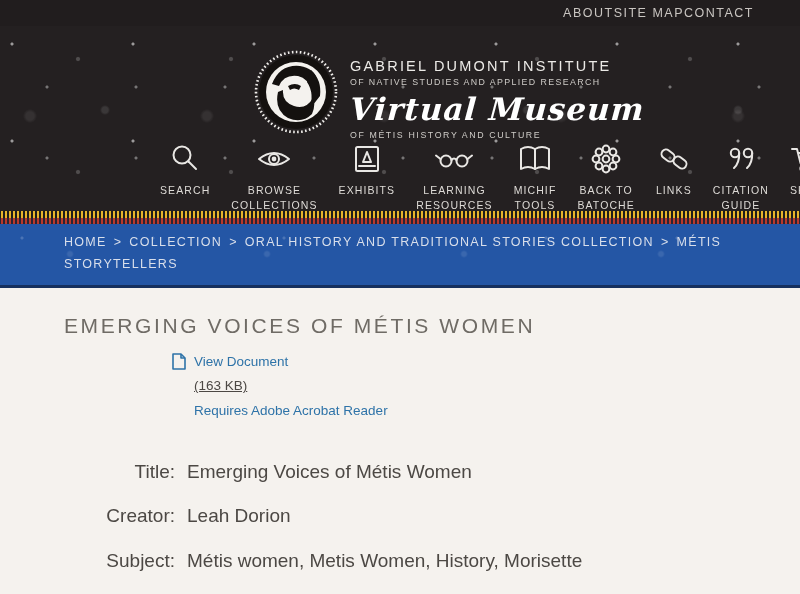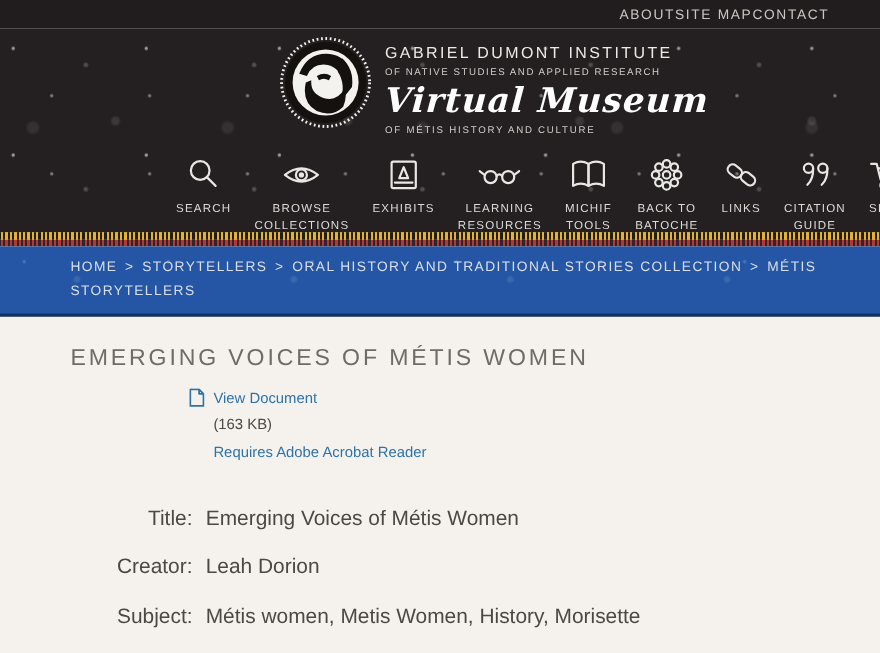--- a/index.html
+++ b/index.html
@@ -22,21 +22,21 @@
   .header {
     position:relative; height:185px; background-color:#242021;
     background-image:
       radial-gradient(circle at 12px 18px, rgba(255,255,255,.55) 1px, transparent 2px),
       radial-gradient(circle at 47px 61px, rgba(255,255,255,.38) 1px, transparent 2px),
       radial-gradient(circle at 78px 33px, rgba(255,255,255,.2) 1.5px, transparent 2.6px),
       radial-gradient(circle at 105px 84px, rgba(255,255,255,.1) 3px, transparent 5px),
       radial-gradient(circle at 30px 90px, rgba(255,255,255,.08) 4px, transparent 7px);
     background-size:121px 97px, 89px 71px, 153px 113px, 211px 167px, 177px 139px;
   }
-  .brand-row { position:absolute; top:7px; left:254px; display:flex; align-items:flex-start; }
+  .brand-row { position:absolute; top:24px; left:254px; display:flex; align-items:flex-start; }
   .brand-logo { width:84px; height:84px; flex:0 0 auto; }
   .brand-text { margin-left:12px; padding-top:8px; }
   .brand-institute { color:#eceae7; font-size:14.5px; letter-spacing:2.2px; font-weight:400; }
   .brand-institute-sub { color:#cfccc8; font-size:8.8px; letter-spacing:1.4px; margin-top:3px; }
   .brand-museum {
     color:#ffffff; font-family:"DejaVu Serif", serif; font-style:italic; font-weight:bold;
     font-size:31px; margin-top:4px; letter-spacing:1px; transform:skewX(-4deg); transform-origin:left;
   }
   .brand-museum-sub { color:#cfccc8; font-size:8.8px; letter-spacing:1.6px; margin-top:3px; }
 
@@ -68,21 +68,21 @@
   .crumb-sep { margin:0 7px; }
   .breadcrumb .line2 { padding-left:4px; }
 
   
   .content { background:#f5f2ee; padding:26px 40px 0 64px; height:324px; }
   .page-title { color:#6f6b65; font-size:21px; font-weight:400; letter-spacing:2.6px; }
 
   .doc-block { position:relative; margin:14px 0 0 108px; padding-left:22px; font-size:13.5px; line-height:1.45; }
   .doc-icon { position:absolute; left:0; top:1px; }
   .doc-link { color:#2e73a8; text-decoration:none; cursor:pointer; display:inline-block; margin-bottom:5px; }
-  .doc-size { color:#4c4844; margin-bottom:5px; }
+  .doc-size { color:#4c4844; margin-bottom:5px;text-decoration:underline; }
 
   .meta-table { margin-top:24px; border-collapse:collapse; }
   .meta-table td { vertical-align:top; font-size:19px; color:#4c4844; padding:7.5px 0; line-height:1.55; }
   .meta-label { width:111px; text-align:right; }
   .meta-value { padding-left:12px !important; max-width:572px; }
 </style>
 </head>
 <body>
 
 <div id="app">
@@ -219,21 +219,21 @@
     </div>
   </div>
 
   <div class="bead-stripe">
     <div class="bead-row-yellow"></div>
     <div class="bead-row-red"></div>
   </div>
 
   <div class="breadcrumb">
     <div class="line1">
-      <a>HOME</a><span class="crumb-sep">&gt;</span><a>STORYTELLERS</a><span class="crumb-sep">&gt;</span><a>ORAL HISTORY AND TRADITIONAL STORIES COLLECTION</a><span class="crumb-sep">&gt;</span><a>MÉTIS STORYTELLERS</a>
+      <a>HOME</a><span class="crumb-sep">&gt;</span><a>COLLECTION</a><span class="crumb-sep">&gt;</span><a>ORAL HISTORY AND TRADITIONAL STORIES COLLECTION</a><span class="crumb-sep">&gt;</span><a>MÉTIS STORYTELLERS</a>
     </div>
   </div>
 
   <div class="content">
     <h1 class="page-title">EMERGING VOICES OF MÉTIS WOMEN</h1>
 
     <div class="doc-block">
       <span class="doc-icon">
         <svg width="14" height="17" viewBox="0 0 14 17" fill="none" stroke="#2e73a8" stroke-width="1.6" stroke-linejoin="round">
           <path d="M1,1 h8 l4,4 v11 h-12 Z"></path>

